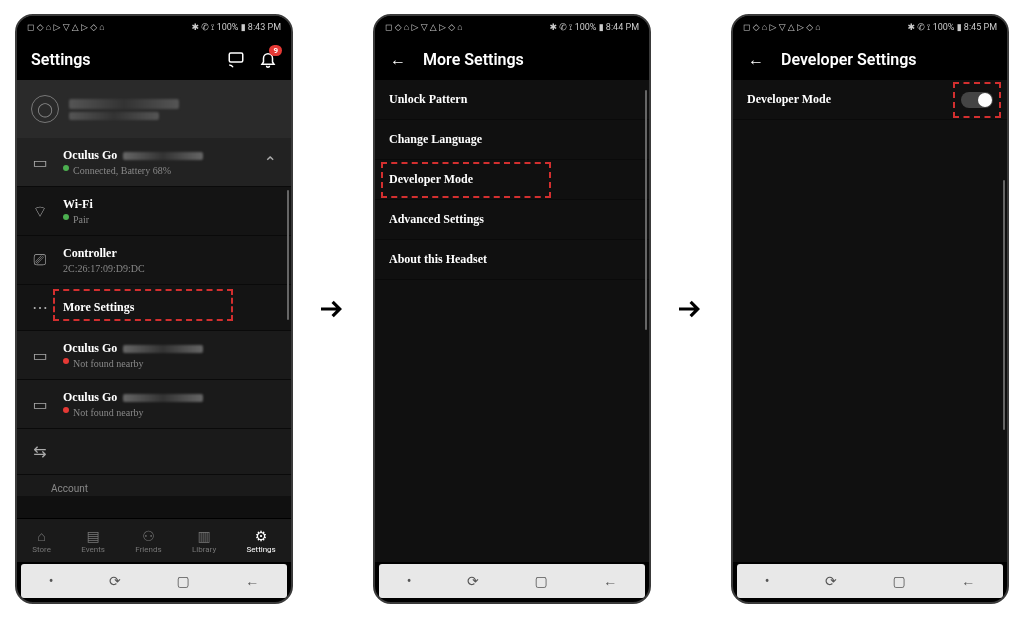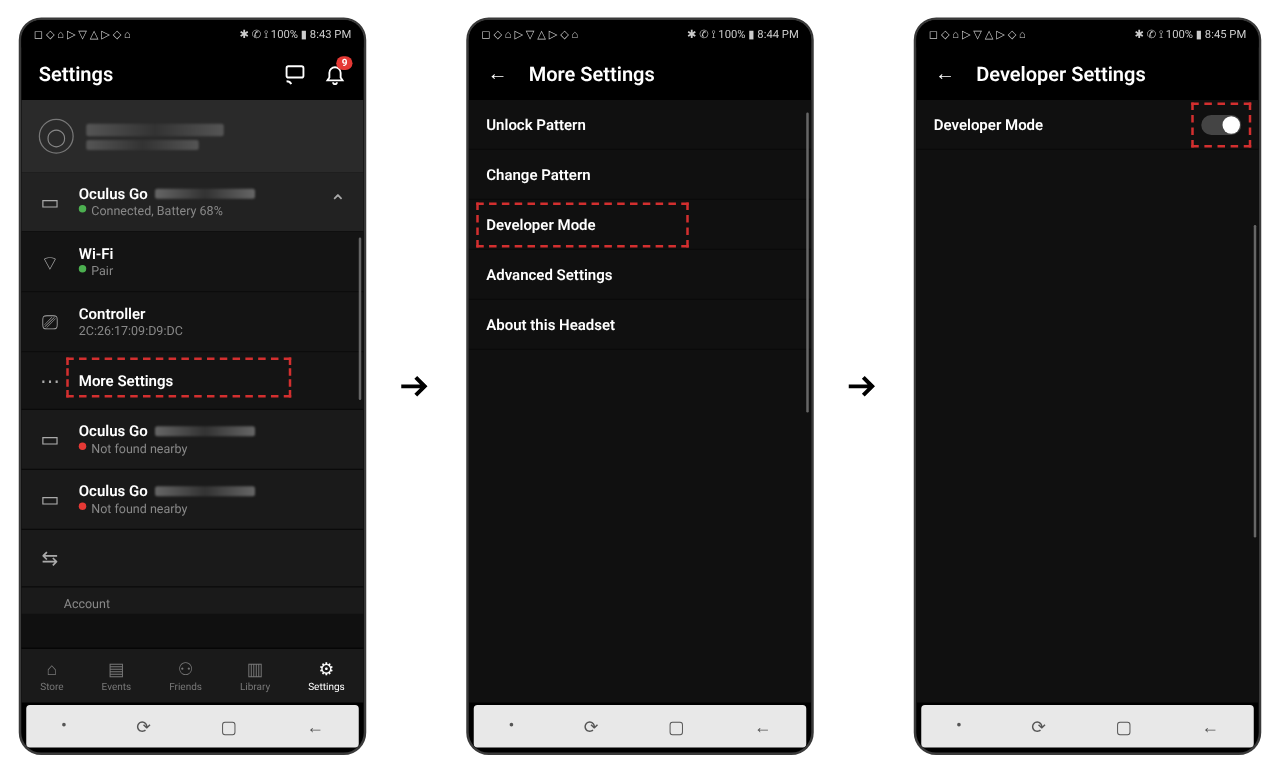--- a/index.html
+++ b/index.html
@@ -75,20 +75,21 @@
   .blur.small { width: 90px; height:8px; margin-top:3px;}
   .list { background: #1a1a1a; }
   .list-item {
     display: flex;
     align-items: center;
     padding: 10px 14px;
     gap: 14px;
     color: #fff;
     min-height: 46px;
     border-bottom: 1px solid #0a0a0a;
+    font-family: Liberation Serif, serif;
   }
   .list-item.sub { background: #141414; padding-left: 14px; }
   .list-item .meta { display:flex; flex-direction:column; gap:2px; flex:1; }
   .list-item .title { font-size: 12px; font-weight: 600; display:flex; align-items:center; gap:6px;}
   .list-item .subtitle { font-size: 10px; color: #888; display:flex; align-items:flex-start; gap:4px;}
   .dot { width:6px; height:6px; border-radius:50%; display:inline-block;}
   .dot.green { background:#4caf50;}
   .dot.red { background:#e53935;}
   .item-icon { width: 18px; display:flex; justify-content:center; color:#aaa; flex-shrink:0;}
   .chev { color:#aaa; }
@@ -293,21 +294,21 @@
   </div>
   <div class="header">
     <span class="icon">←</span>
     <div class="header-title">More Settings</div>
   </div>
   <div class="content simple-list" style="position:relative;">
     <div class="list-item">
         <div class="title">Unlock Pattern</div>
       </div>
     <div class="list-item">
-        <div class="title">Change Pattern</div>
+        <div class="title">Change Language</div>
       </div>
     <div class="list-item" style="position:relative;">
       <div class="title">Developer Mode</div>
       <div class="highlight-box" style="left:6px; top:2px; width:170px; height:36px;"></div>
     </div>
     <div class="list-item">
         <div class="title">Advanced Settings</div>
       </div>
     <div class="list-item">
         <div class="title">About this Headset</div>

